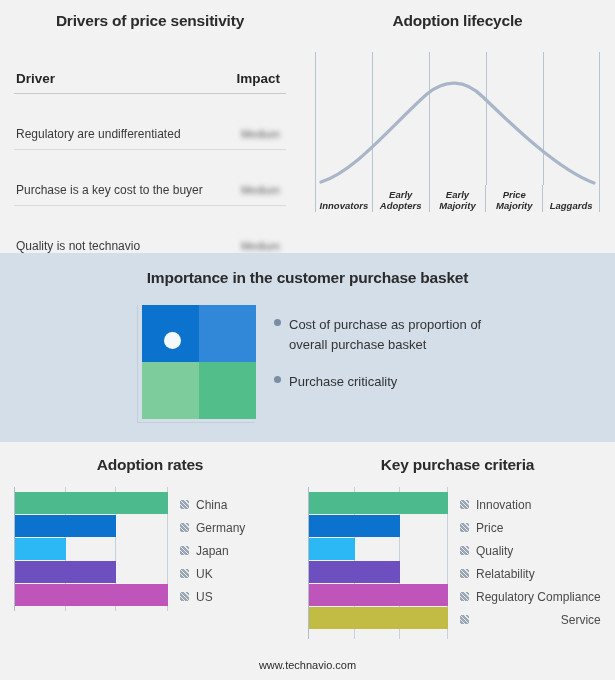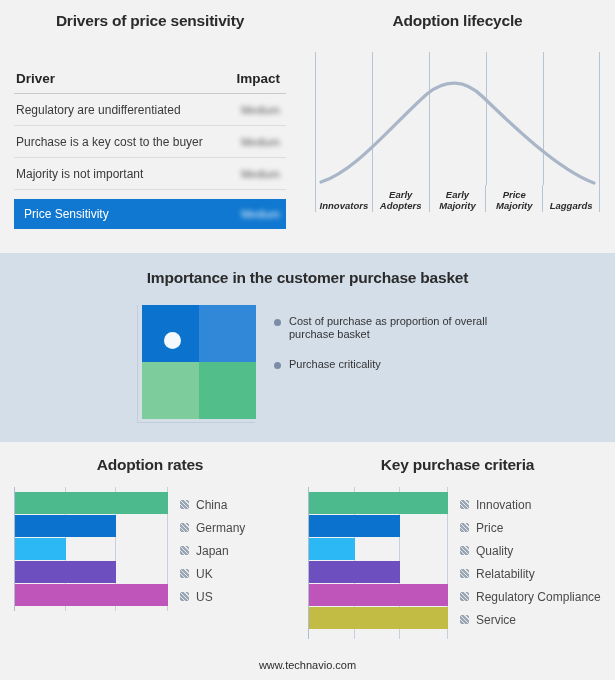--- a/index.html
+++ b/index.html
@@ -39,20 +39,21 @@
     margin: 34px 14px 0 14px;
     width: 272px;
   }
   .dt-row {
     display: flex;
     align-items: center;
     justify-content: space-between;
     height: 32px;
     border-bottom: 1px solid #dcdcdc;
     padding: 0 6px 0 2px;
+    margin-top: 24px;
   }
   .dt-head {
     border-bottom: 1px solid #c9c9c9;
     height: 30px;
   }
   .dt-head .dt-driver, .dt-head .dt-impact {
     font-weight: bold;
     font-size: 13.5px;
     color: #262626;
   }
@@ -161,23 +162,23 @@
   }
   .ml-dot {
     width: 7px; height: 7px;
     border-radius: 50%;
     background: #7b8ca5;
     margin-top: 4px;
     margin-right: 8px;
     flex-shrink: 0;
   }
   .ml-text {
-    font-size: 11px;
+    font-size: 13px;
     color: #333333;
-    line-height: 13px;
+    line-height: 20px;
     max-width: 230px;
   }
 
   
   .bot-row { display: flex; width: 615px; height: 204px; }
   .chart-panel { position: relative; }
   .chart-panel.left  { width: 300px; }
   .chart-panel.right { width: 315px; }
   .chart-panel .panel-title { padding-top: 14px; }
 
@@ -260,21 +261,21 @@
           <span class="dt-driver">Regulatory are undifferentiated</span>
           <span class="dt-impact dt-blur">Medium</span>
         </div>
 
         <div class="dt-row">
           <span class="dt-driver">Purchase is a key cost to the buyer</span>
           <span class="dt-impact dt-blur">Medium</span>
         </div>
 
         <div class="dt-row">
-          <span class="dt-driver">Majority is not important</span>
+          <span class="dt-driver">Quality is not technavio</span>
           <span class="dt-impact dt-blur">Medium</span>
         </div>
 
         <div class="dt-row dt-row-highlight">
           <span class="dt-driver">Price Sensitivity</span>
           <span class="dt-impact dt-blur">Medium</span>
         </div>
       </div>
     </div>
 
@@ -440,21 +441,21 @@
             <span class="bl-label">Quality</span>
           </div>
           <div class="bl-item" style="height:23px;">
             <span class="bl-swatch"></span>
             <span class="bl-label">Relatability</span>
           </div>
           <div class="bl-item" style="height:23px;">
             <span class="bl-swatch"></span>
             <span class="bl-label">Regulatory Compliance</span>
           </div>
-          <div class="bl-item" style="height:23px;">
+          <div class="bl-item" style="height:23px;justify-content:space-between;">
             <span class="bl-swatch"></span>
             <span class="bl-label">Service</span>
           </div>
         </div>
       </div>
     </div>
 
   </div>
 
   <div class="footer">www.technavio.com</div>

